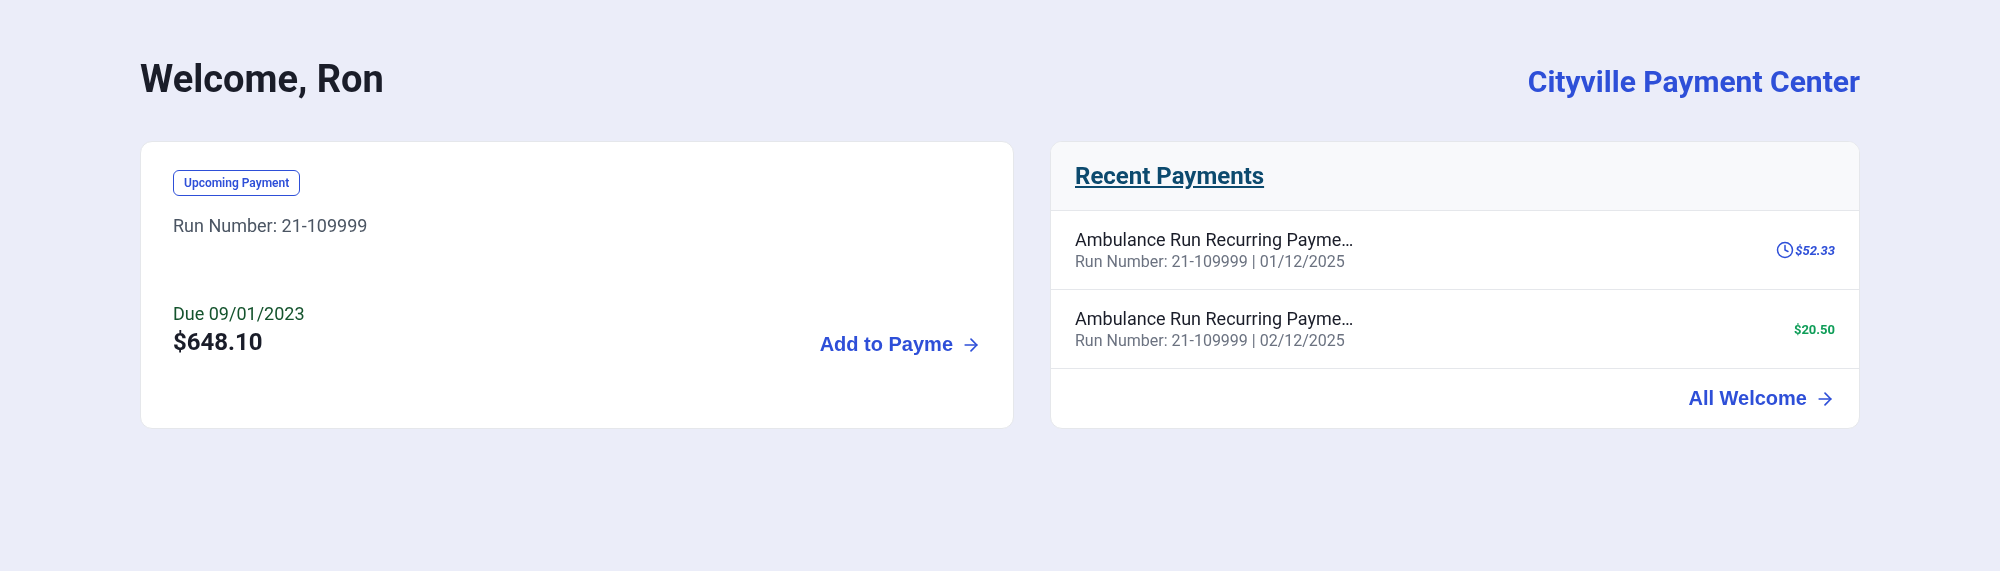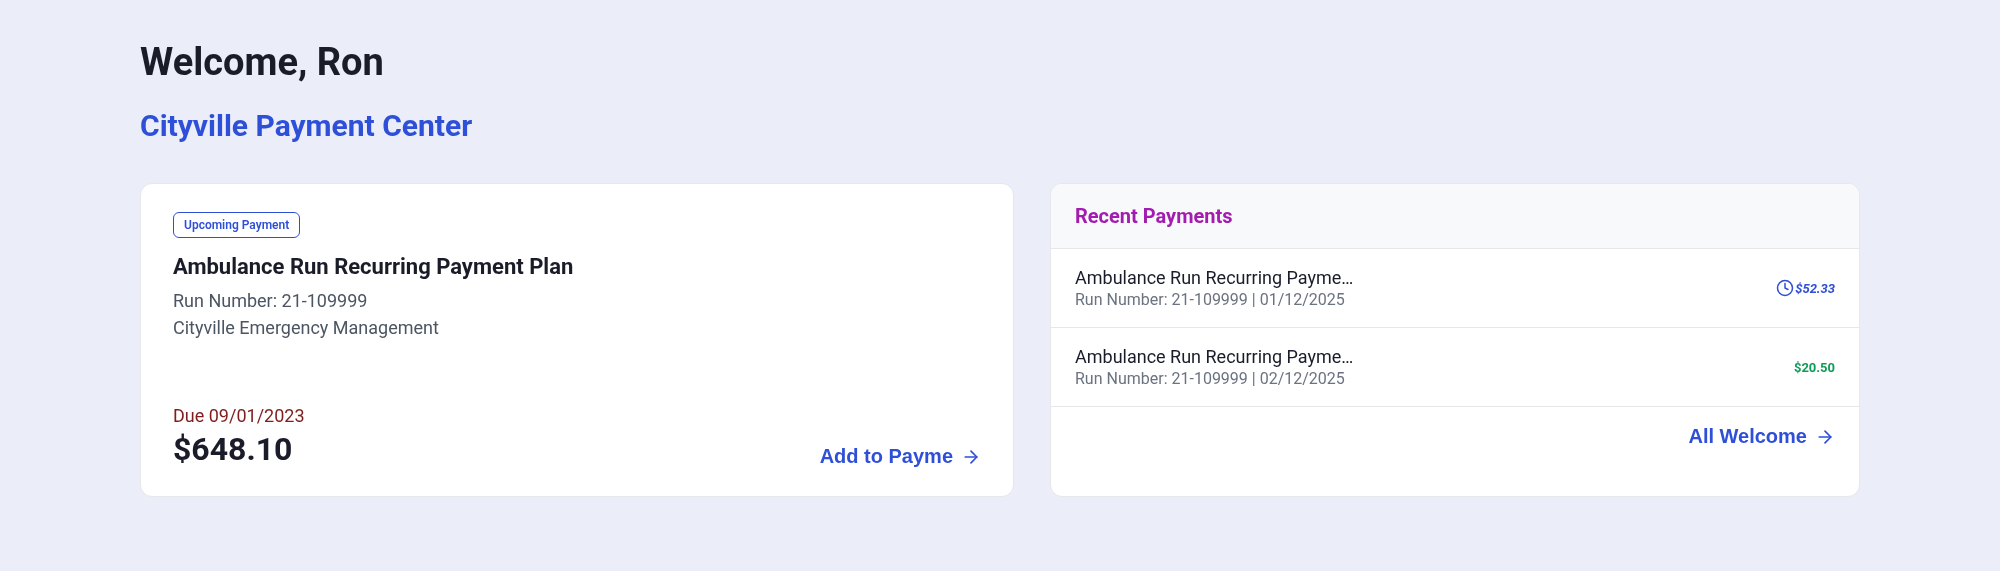--- a/index.html
+++ b/index.html
@@ -11,21 +11,20 @@
       font-family: -apple-system, BlinkMacSystemFont, 'Segoe UI', Roboto, 'Helvetica Neue', Arial, sans-serif;
       background: #ebedf9;
       padding: 40px 140px;
       min-width: 2000px;
     }
     .header {
       display: flex;
       justify-content: space-between;
       align-items: baseline;
       margin-bottom: 40px;
-      flex-direction: column;
     }
     .welcome-title {
       font-size: 38px;
       font-weight: 700;
       color: #1a1d29;
     }
     .center-title {
       font-size: 30px;
       font-weight: 700;
       color: #2e4fd8;
@@ -71,25 +70,25 @@
       line-height: 1.5;
     }
     .upcoming-footer {
       display: flex;
       justify-content: space-between;
       align-items: flex-end;
       margin-top: 64px;
     }
     .due-date {
       font-size: 18px;
-      color: #7f1d1d;
+      color: #14532d;
       margin-bottom: 4px;
     }
     .amount {
-      font-size: 32px;
+      font-size: 24px;
       font-weight: 700;
       color: #1a1d29;
     }
     .link-button {
       display: inline-flex;
       align-items: center;
       gap: 8px;
       color: #2e4fd8;
       font-size: 20px;
       font-weight: 600;
@@ -104,23 +103,24 @@
     }
     .recent-card {
       padding: 0;
     }
     .recent-header {
       background: #f8f9fb;
       padding: 20px 24px;
       border-bottom: 1px solid #e5e7eb;
     }
     .recent-title {
-      font-size: 20px;
-      font-weight: 700;
-      color: #a21caf;
+      font-size: 24px;
+      font-weight: 700;
+      color: #0c4a6e;
+      text-decoration: underline;
     }
     .payment-row {
       display: flex;
       justify-content: space-between;
       align-items: center;
       padding: 18px 24px;
       border-bottom: 1px solid #e5e7eb;
     }
     .payment-left {
       min-width: 0;
@@ -174,23 +174,21 @@
 
 <div class="header">
   <h1 class="welcome-title">Welcome, Ron</h1>
   <div class="center-title">Cityville Payment Center</div>
 </div>
 
 <div class="columns">
 
   <div class="card upcoming-card">
     <div class="badge">Upcoming Payment</div>
-    <div class="plan-title">Ambulance Run Recurring Payment Plan</div>
     <div class="plan-line">Run Number: 21-109999</div>
-    <div class="plan-line">Cityville Emergency Management</div>
     <div class="upcoming-footer">
       <div>
         <div class="due-date">Due 09/01/2023</div>
         <div class="amount">$648.10</div>
       </div>
       <button class="link-button">
         <span>Add to Payme</span>
         <svg viewBox="0 0 24 24" fill="none" stroke-width="2" stroke-linecap="round" stroke-linejoin="round">
           <line x1="5" y1="12" x2="19" y2="12"></line>
           <polyline points="12 5 19 12 12 19"></polyline>

